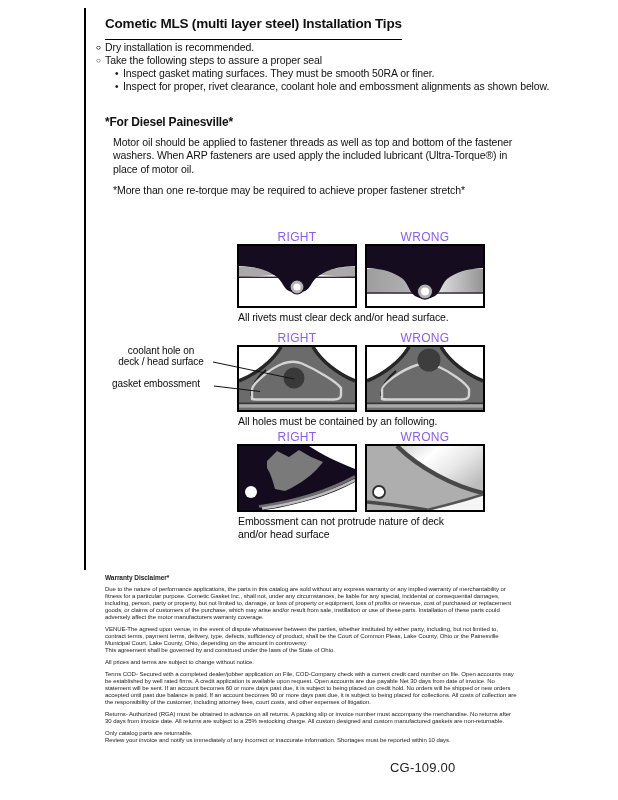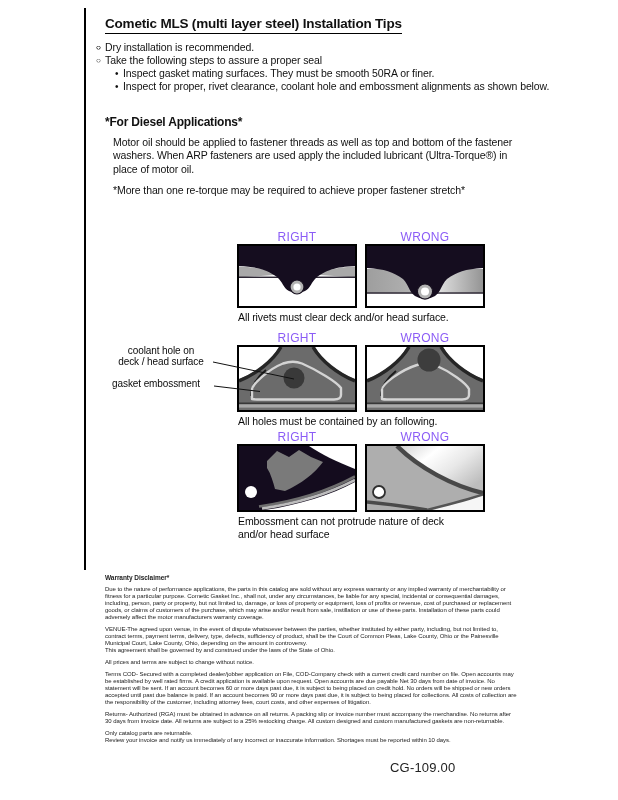--- a/index.html
+++ b/index.html
@@ -1,21 +1,21 @@
 <!DOCTYPE html>
 <html><head>
 <meta charset="utf-8">
 <style>
   html,body{margin:0;padding:0;background:#ffffff;}
   .page{position:relative;width:618px;height:800px;background:#ffffff;overflow:hidden;
         font-family:"Liberation Sans",sans-serif;color:#111;}
   .left-rule{position:absolute;left:84px;top:8px;width:2px;height:562px;background:#000;}
 
   .title{position:absolute;left:105px;top:16px;font-size:13.5px;font-weight:bold;
-         letter-spacing:-0.2px;border-bottom:1.6px solid #000;padding-bottom:2px;white-space:nowrap;}
+         letter-spacing:-0.2px;border-bottom:1.6px solid #000;padding-bottom:8px;white-space:nowrap;}
 
   .tips{position:absolute;left:96px;top:41px;font-size:10.5px;letter-spacing:-0.1px;line-height:13px;}
   .tip{position:relative;padding-left:9px;white-space:nowrap;}
   .tip .mk{position:absolute;left:0;top:0;font-size:8px;line-height:13px;}
   .subtip{position:relative;padding-left:27px;white-space:nowrap;}
   .subtip .mk{position:absolute;left:19px;top:0;font-size:10px;line-height:13px;}
 
   .diesel{position:absolute;left:105px;top:116px;width:415px;font-size:10.5px;
           letter-spacing:-0.1px;line-height:13.5px;}
   .diesel h2{font-size:12px;font-weight:bold;margin:0 0 6px 0;letter-spacing:-0.2px;}
@@ -44,21 +44,21 @@
 
   <div class="tips">
     <div class="tip"><span class="mk">○</span></div>
     <div class="tip"><span class="mk">○</span><span>Dry installation is recommended.</span></div>
     <div class="tip"><span class="mk">○</span><span>Take the following steps to assure a proper seal</span></div>
     <div class="subtip"><span class="mk">•</span><span>Inspect gasket mating surfaces.  They must be smooth 50RA or finer.</span></div>
     <div class="subtip"><span class="mk">•</span><span>Inspect for proper, rivet clearance, coolant hole and embossment alignments as shown below.</span></div>
   </div>
 
   <div class="diesel">
-    <h2>*For Diesel Applications*</h2>
+    <h2>*For Diesel Painesville*</h2>
     <p>Motor oil should be applied to fastener threads as well as top and bottom of the fastener washers. When ARP fasteners are used apply the included lubricant (Ultra-Torque®) in place of motor oil.</p>
     <p>*More than one re-torque may be required to achieve proper fastener stretch*</p>
   </div>
 
   <div class="dg-label" style="left:237px;top:230px;">RIGHT</div>
   <div class="dg-label" style="left:365px;top:230px;">WRONG</div>
 
   <div class="panel" style="left:237px;top:244px;height:64px;">
     <svg viewBox="0 0 116 60" preserveAspectRatio="none">
       <path d="M0,20.5 C14,21 26,23 42,28.5 L0,31.5 Z" fill="#a9a9a9"></path>

